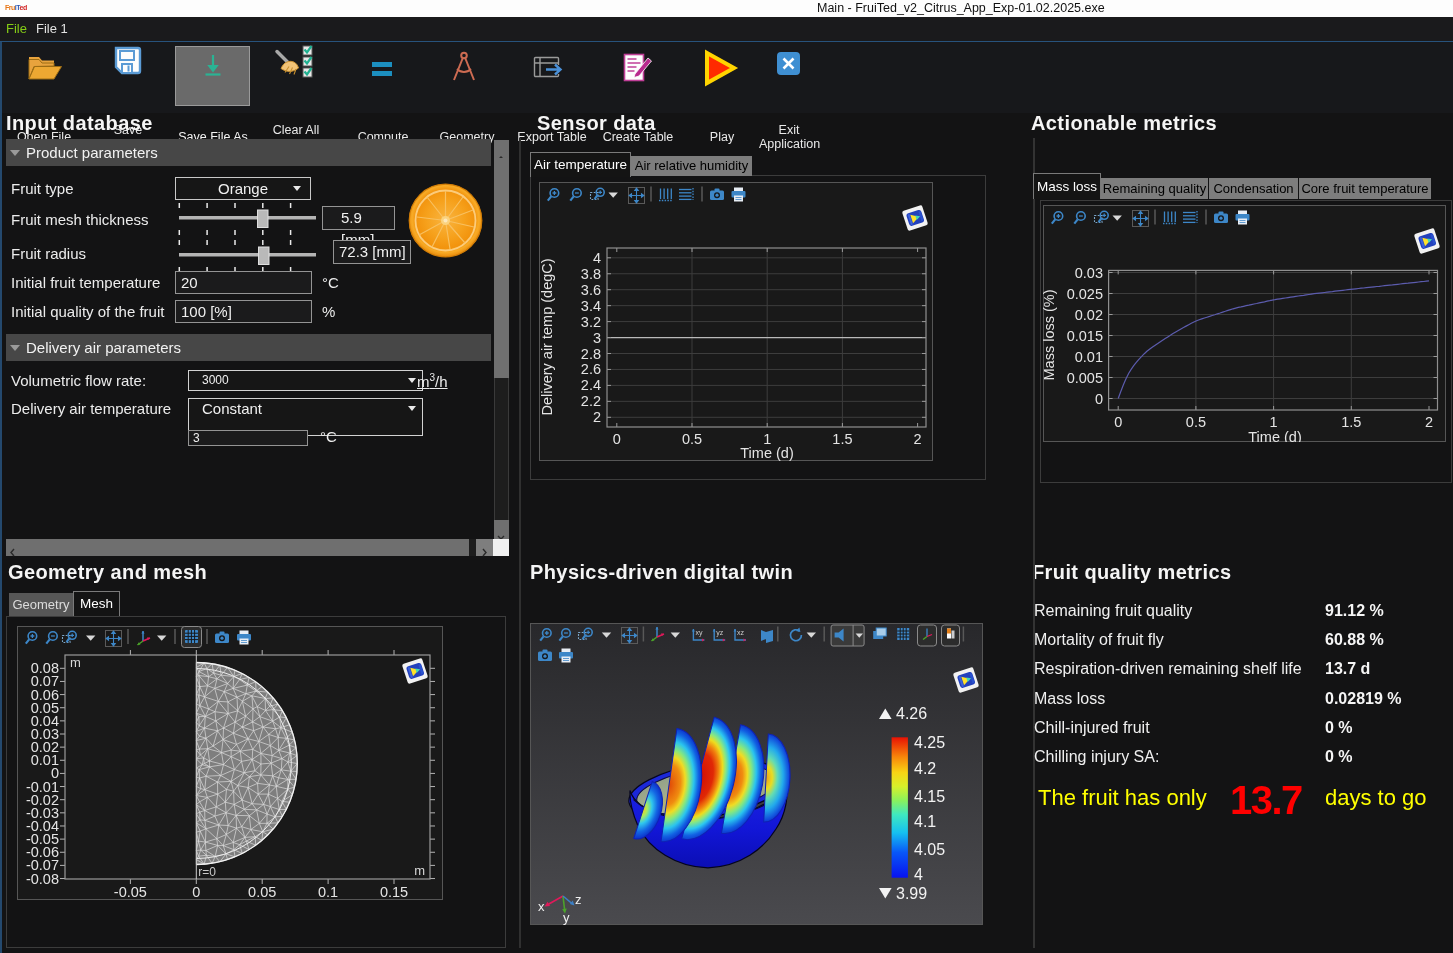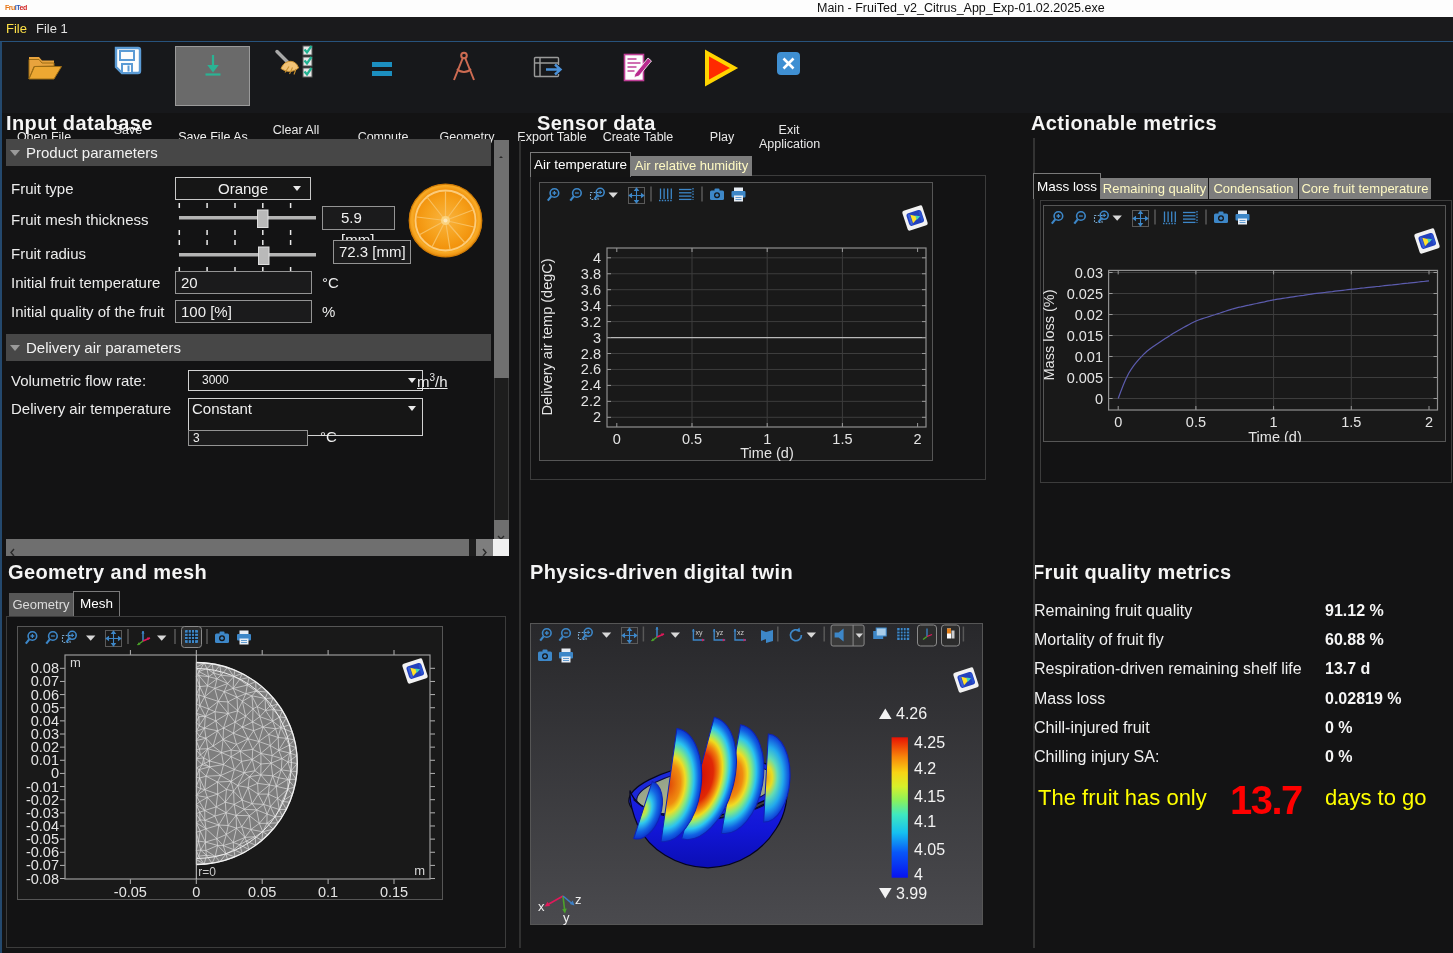--- a/index.html
+++ b/index.html
@@ -1,32 +1,32 @@
 <!DOCTYPE html>
 <html><head><meta charset="utf-8"><style>
 html,body{margin:0;padding:0;}
 body{width:1453px;height:953px;background:#131314;font-family:"Liberation Sans",sans-serif;overflow:hidden;position:relative;}
 .abs{position:absolute;}
 .hd{position:absolute;font-weight:bold;font-size:20px;color:#f5f5f5;letter-spacing:0.4px;}
 .lbl{position:absolute;font-size:15px;color:#ececec;}
 .inbox{position:absolute;background:#1b1b1c;border:1px solid #949494;color:#f0f0f0;font-size:15px;box-sizing:border-box;}
 .tab-a{position:absolute;background:#141414;border:1px solid #7a7a7a;border-bottom:none;color:#fff;font-size:13.5px;box-sizing:border-box;text-align:center;z-index:3;}
-.tab-i{position:absolute;background:#7d7d7d;color:#fef9c3;font-size:13px;white-space:nowrap;overflow:hidden;box-sizing:border-box;text-align:center;z-index:2;}
+.tab-i{position:absolute;background:#7d7d7d;color:#000000;font-size:13px;white-space:nowrap;overflow:hidden;box-sizing:border-box;text-align:center;z-index:2;}
 .pane{position:absolute;border:1px solid #3c3c3c;box-sizing:border-box;}
 .widget{position:absolute;background:#191919;border:1px solid #565656;box-sizing:border-box;}
 .tblabel{position:absolute;font-size:12.5px;color:#e8e8e8;text-align:center;line-height:14px;margin-top:44px;}
 </style></head>
 <body>
 
 <div class="abs" style="left:0;top:0;width:1453px;height:17px;background:#fdfdfd;"></div>
 <div class="abs" style="left:817px;top:1px;font-size:12.5px;color:#111;">Main - FruiTed_v2_Citrus_App_Exp-01.02.2025.exe</div>
 <div class="abs" style="left:5px;top:4px;font-size:7px;font-weight:bold;color:#e87717;letter-spacing:-0.5px;">Fru<span style="color:#2a56b0">iT</span><span style="color:#d02020">ed</span></div>
 
 <div class="abs" style="left:0;top:17px;width:1453px;height:24px;background:#1a1a1c;"></div>
-<div class="abs" style="left:6px;top:21px;font-size:13px;color:#fde047;">File</div>
+<div class="abs" style="left:6px;top:21px;font-size:13px;color:#84cc16;">File</div>
 <div class="abs" style="left:36px;top:21px;font-size:13px;color:#e2e2e2;">File 1</div>
 
 <div class="abs" style="left:0;top:41px;width:1453px;height:72px;background:#17181b;border-top:1px solid #27527c;border-left:1px solid #27527c;box-sizing:border-box;"></div>
 <div class="abs" style="left:175px;top:46px;width:75px;height:60px;background:#6a6a6a;border:1px solid #9a9a9a;box-sizing:border-box;"></div>
 <svg class="abs" style="left:0;top:41px;" width="830" height="72" viewBox="0 0 830 72">
     <g transform="translate(28,14)">
 <path d="M1 2h10l3 3.5h12v4H1z" fill="#e8a33d"></path>
 <path d="M1 24V4.5h10l3 3.5h12v3l-20 0.5L1 24z" fill="#e8a33d" stroke="#9c6c14" stroke-width="1"></path>
 <path d="M1 24L6.5 11.5h27L26 24z" fill="#eda832" stroke="#9c6c14" stroke-width="1"></path>
     </g>
@@ -147,21 +147,21 @@
 <div class="abs" style="left:6px;top:334px;width:485px;height:27px;background:#474747;"></div>
 <div class="abs" style="left:10px;top:345px;width:0;height:0;border-left:5px solid transparent;border-right:5px solid transparent;border-top:6px solid #9a9a9a;"></div>
 <div class="abs" style="left:26px;top:339px;font-size:15px;color:#f2f2f2;">Delivery air parameters</div>
 
 <div class="lbl" style="left:11px;top:372px;">Volumetric flow rate:</div>
 <div class="inbox" style="left:188px;top:370px;width:235px;height:21px;border-color:#d2d2d2;background:#161616;font-size:12px;line-height:19px;padding-left:13px;">3000</div>
 <div class="abs" style="left:408px;top:378px;width:0;height:0;border-left:4.5px solid transparent;border-right:4.5px solid transparent;border-top:5px solid #e8e8e8;"></div>
 <div class="lbl" style="left:417px;top:372px;text-decoration:underline;">m<sup style="font-size:10px;">3</sup>/h</div>
 
 <div class="lbl" style="left:11px;top:400px;">Delivery air temperature</div>
-<div class="inbox" style="left:188px;top:398px;width:235px;height:38px;border-color:#d2d2d2;background:#161616;font-size:15px;line-height:19px;padding-left:3px;">Constant</div>
+<div class="inbox" style="left:188px;top:398px;width:235px;height:38px;border-color:#d2d2d2;background:#161616;font-size:15px;line-height:19px;padding-left:13px;">Constant</div>
 <div class="abs" style="left:408px;top:406px;width:0;height:0;border-left:4.5px solid transparent;border-right:4.5px solid transparent;border-top:5px solid #e8e8e8;"></div>
 
 <div class="inbox" style="left:188px;top:430px;width:120px;height:16px;font-size:12px;line-height:14px;padding-left:4px;">3</div>
 <div class="lbl" style="left:320px;top:428px;">°C</div>
 
 <svg class="abs" style="left:408px;top:183px;" width="75" height="75" viewBox="0 0 75 75">
 <defs>
       <radialGradient id="og" cx="50%" cy="48%" r="52%">
 <stop offset="0%" stop-color="#f9b440"></stop>
         <stop offset="50%" stop-color="#f6a11c"></stop>

